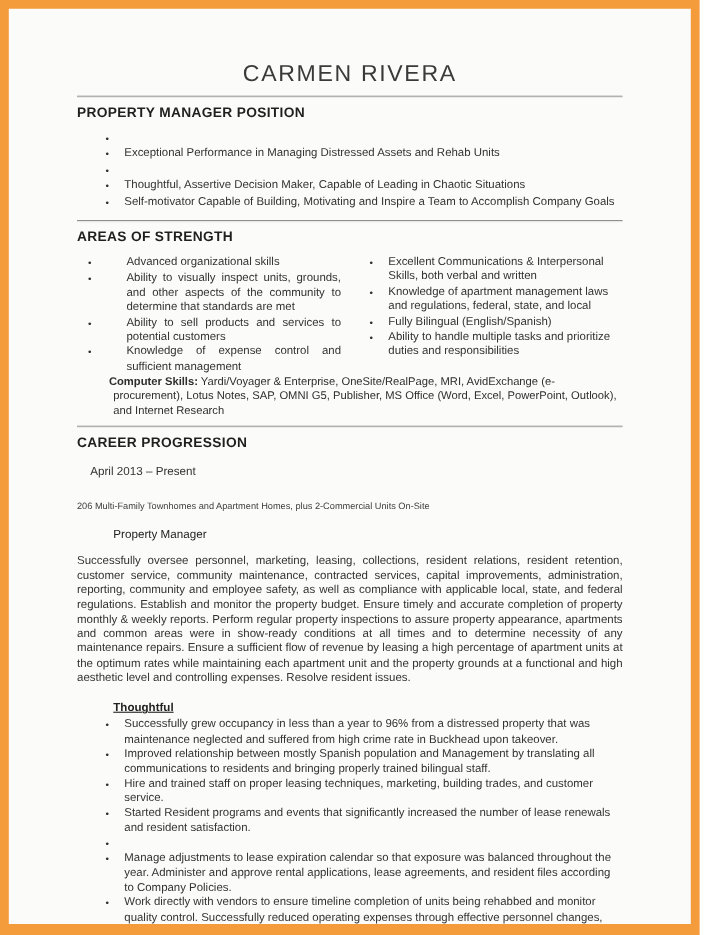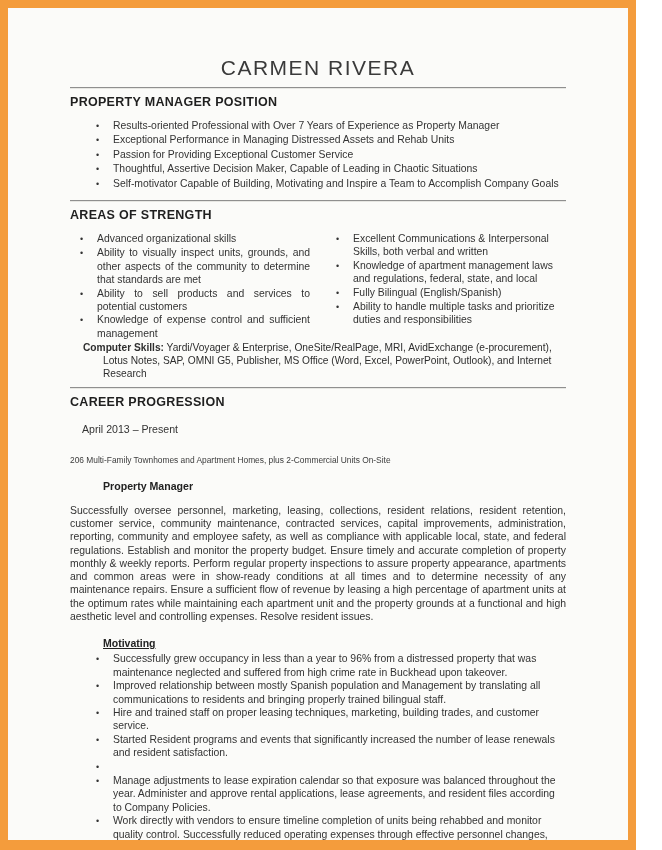--- a/index.html
+++ b/index.html
@@ -44,39 +44,39 @@
     font-size:12.5px;
     letter-spacing:0.3px;
     color:#1f1f1f;
   }
   ul.blist { list-style:none; margin:10px 0 0 0; padding:0 0 0 26px; }
   ul.blist li { display:flex; font-size:10.4px; line-height:13.4px; color:#333; }
   ul.blist li .blt { flex:none; width:17px; font-size:9px; padding-top:1px; }
   .cols { display:flex; gap:16px; margin-top:3px; }
   .col { flex:1; min-width:0; }
   .col ul.blist { margin-top:7px; padding-left:10px; }
-  .col-left ul.blist li .txt { text-align:justify; }
+  .col-left ul.blist li .txt { text-align:justify;margin-left:18px; }
   .cskills {
     margin-top:2px;
     font-size:10.2px;
     line-height:12.8px;
     padding-left:33px;
     text-indent:-20px;
     color:#2e2e2e;
   }
-  .cskills .lbl { font-weight:bold; }
+  .cskills .lbl { font-weight:bold;margin-left:16px; }
   .career-row {
     display:flex; justify-content:space-between; align-items:baseline;
     margin-top:14px;
     font-size:10.6px;
   }
   .employer-strong { font-weight:bold; font-style:italic; color:#222; }
   .dates { padding-right:32px; color:#333;margin-left:12px; }
   .prop-info { font-size:8.4px; margin-top:20px; color:#3c3c3c; }
-  .job-title { margin-top:15px; padding-left:33px; font-weight:bold; font-size:10.6px; color:#222; }
+  .job-title { margin-top:15px; padding-left:33px; font-weight:normal; font-size:10.6px; color:#222; }
   .summary {
     margin-top:12px;
     font-size:10.45px;
     line-height:13.3px;
     text-align:justify;
     color:#333;
   }
   .hl-label {
     margin-top:14px; padding-left:33px;
     font-weight:bold; font-size:10.5px;
@@ -94,31 +94,29 @@
 
 
   <div class="rule"></div>
 
   <div class="sec-title">PROPERTY MANAGER POSITION</div>
 
   <ul class="blist">
 
       <li>
         <span class="blt">•</span>
-        <span class="txt">Results-oriented Professional with Over 7 Years of Experience as Property Manager</span>
       </li>
 
       <li>
         <span class="blt">•</span>
         <span class="txt">Exceptional Performance in Managing Distressed Assets and Rehab Units</span>
       </li>
 
       <li>
         <span class="blt">•</span>
-        <span class="txt">Passion for Providing Exceptional Customer Service</span>
       </li>
 
       <li>
         <span class="blt">•</span>
         <span class="txt">Thoughtful, Assertive Decision Maker, Capable of Leading in Chaotic Situations</span>
       </li>
 
       <li>
         <span class="blt">•</span>
         <span class="txt">Self-motivator Capable of Building, Motivating and Inspire a Team to Accomplish Company Goals</span>
@@ -191,21 +189,21 @@
   <div class="career-row">
     <span class="dates">April 2013 – Present</span>
   </div>
 
   <div class="prop-info">206 Multi-Family Townhomes and Apartment Homes, plus 2-Commercial Units On-Site</div>
 
   <div class="job-title">Property Manager</div>
 
   <div class="summary">Successfully oversee personnel, marketing, leasing, collections, resident relations, resident retention, customer service, community maintenance, contracted services, capital improvements, administration, reporting, community and employee safety, as well as compliance with applicable local, state, and federal regulations. Establish and monitor the property budget. Ensure timely and accurate completion of property monthly &amp; weekly reports. Perform regular property inspections to assure property appearance, apartments and common areas were in show-ready conditions at all times and to determine necessity of any maintenance repairs. Ensure a sufficient flow of revenue by leasing a high percentage of apartment units at the optimum rates while maintaining each apartment unit and the property grounds at a functional and high aesthetic level and controlling expenses. Resolve resident issues.</div>
 
-  <div class="hl-label">Motivating</div>
+  <div class="hl-label">Thoughtful</div>
 
   <ul class="blist hlist">
 
       <li>
         <span class="blt">•</span>
         <span class="txt">Successfully grew occupancy in less than a year to 96% from a distressed property that was maintenance neglected and suffered from high crime rate in Buckhead upon takeover.</span>
       </li>
 
       <li>
         <span class="blt">•</span>

